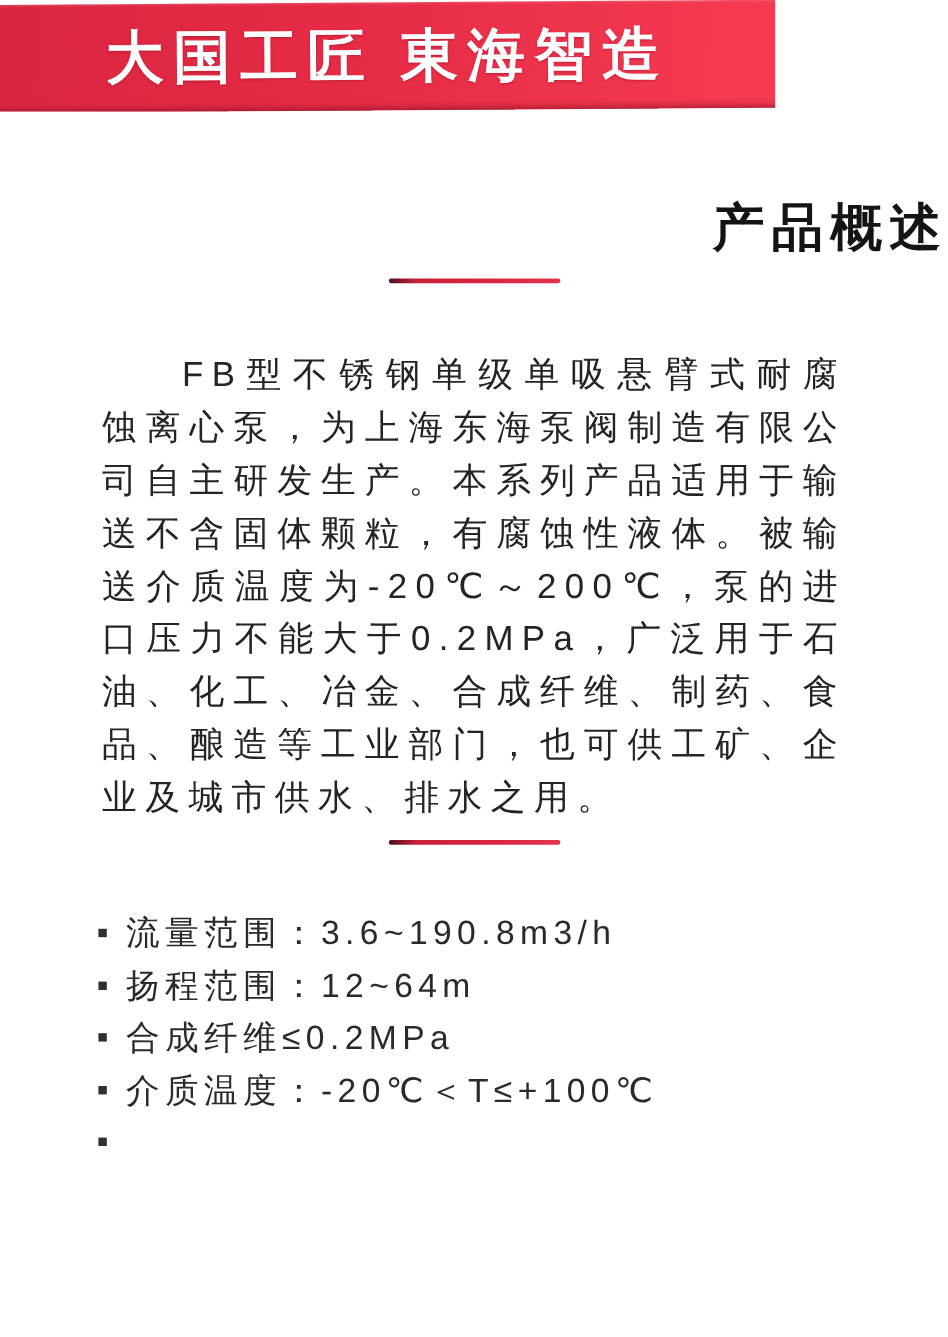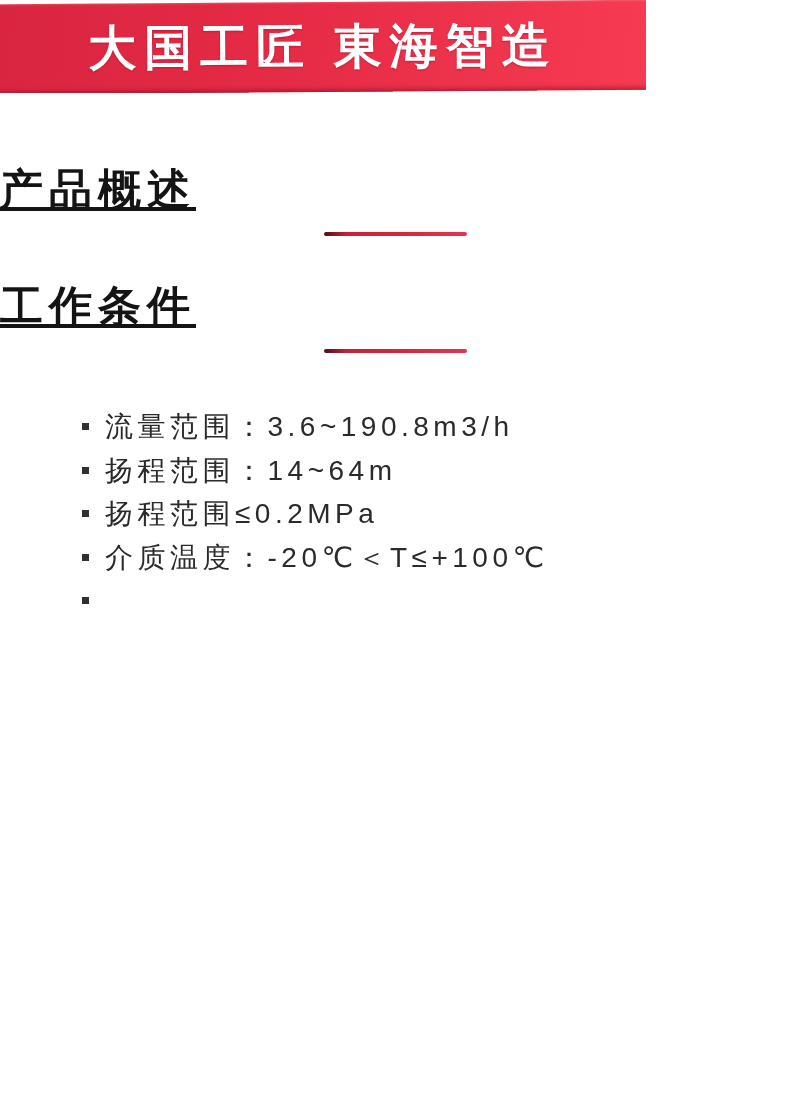--- a/index.html
+++ b/index.html
@@ -35,26 +35,25 @@
     color: #ffffff;
     font-size: 48px;
     font-weight: bold;
     letter-spacing: 8px;
     white-space: nowrap;
     text-shadow: 0 1px 2px rgba(120, 5, 20, 0.35);
   }
 
   
   .section-title {
-    text-align: left;
+    text-align: right;
     font-size: 43px;
     font-weight: bold;
     color: #141414;
     letter-spacing: 6px;
-    text-decoration: underline;
   }
   .overview .section-title { margin-top: 68px; }
   .conditions .section-title { margin-top: 42px; }
   .title-underline {
     width: 143px;
     height: 4px;
     margin: 13px auto 0 auto;
     border-radius: 2px;
     background: linear-gradient(90deg, #4d111b 0%, #c92039 16%, #d8243e 55%, #e43450 100%);
   }
@@ -100,38 +99,38 @@
   <div class="banner">
     <h1 class="banner-title">大国工匠  東海智造</h1>
   </div>
 </header>
 
 <main>
 
   <section class="overview">
     <h2 class="section-title">产品概述</h2>
     <div class="title-underline"></div>
+    <p class="overview-paragraph">FB型不锈钢单级单吸悬臂式耐腐蚀离心泵，为上海东海泵阀制造有限公司自主研发生产。本系列产品适用于输送不含固体颗粒，有腐蚀性液体。被输送介质温度为-20℃～200℃，泵的进口压力不能大于0.2MPa，广泛用于石油、化工、冶金、合成纤维、制药、食品、酿造等工业部门，也可供工矿、企业及城市供水、排水之用。</p>
   </section>
 
   <section class="conditions">
-    <h2 class="section-title">工作条件</h2>
     <div class="title-underline"></div>
 
     <ul class="conditions-list">
       <li>
         <span class="bullet-dot"></span>
         <span>流量范围：3.6~190.8m3/h</span>
       </li>
       <li>
         <span class="bullet-dot"></span>
-        <span>扬程范围：14~64m</span>
+        <span>扬程范围：12~64m</span>
       </li>
       <li>
         <span class="bullet-dot"></span>
-        <span>扬程范围≤0.2MPa</span>
+        <span>合成纤维≤0.2MPa</span>
       </li>
       <li>
         <span class="bullet-dot"></span>
         <span>介质温度：-20℃＜T≤+100℃</span>
       </li>
       <li>
         <span class="bullet-dot"></span>
       </li>
     </ul>
   </section>

